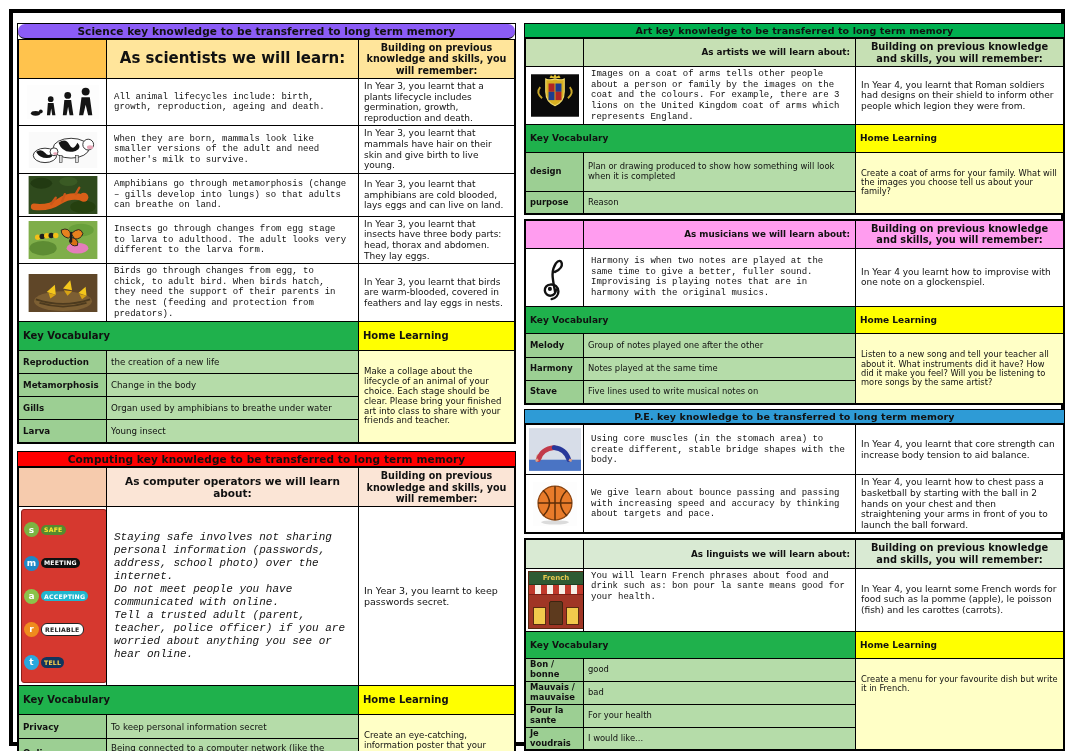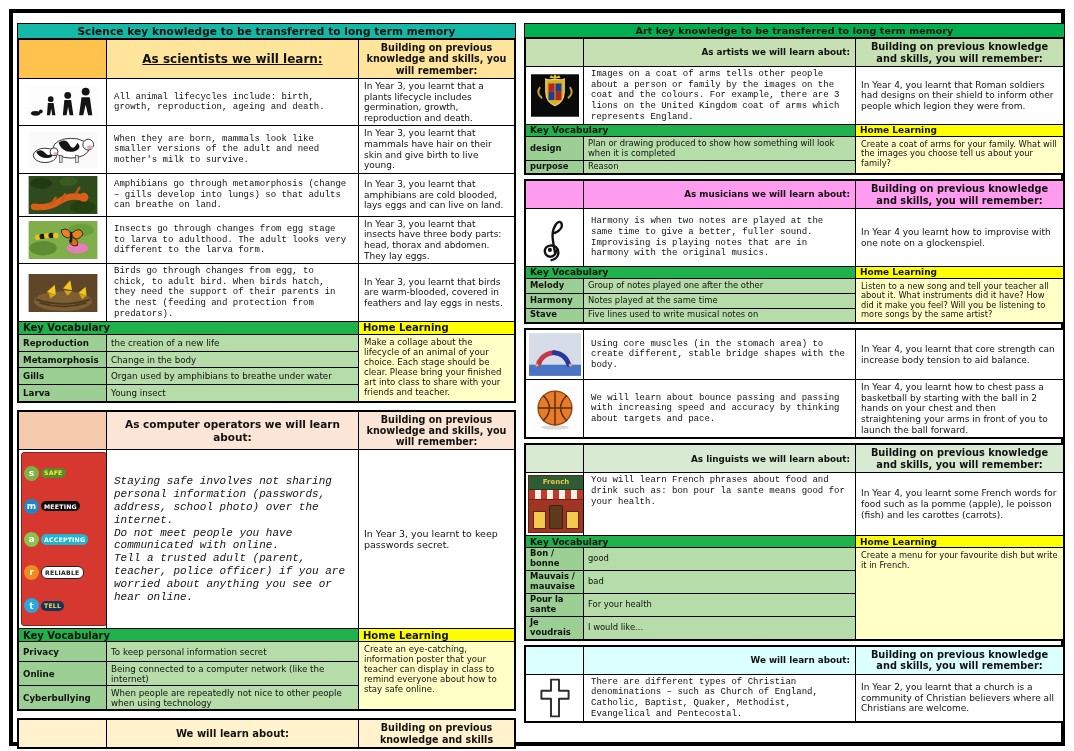--- a/index.html
+++ b/index.html
@@ -11,49 +11,49 @@
   .card{border:1.5px solid #000;background:#fff;}
   .colL .card{margin-bottom:7px;}
   .colR .card{margin-bottom:4px;}
   .band{text-align:center;font-weight:bold;font-size:10.5px;padding:1px 0;border-bottom:1.2px solid #000;letter-spacing:.1px;}
   table{width:100%;border-collapse:collapse;table-layout:fixed;}
   td{border:1px solid #000;padding:2px 5px;vertical-align:middle;font-size:9px;line-height:1.18;background:#fff;word-wrap:break-word;}
   
   .colL col.c1{width:88px;} .colL col.c2{width:252px;} .colL col.c3{width:auto;}
   .colR col.c1{width:58px;}  .colR col.c2{width:272px;}  .colR col.c3{width:auto;}
   
-  .band-science{background:#14b8a6;} .band-computing{background:#FF0000;}
+  .band-science{background:#8b5cf6;border-radius:7px;} .band-computing{background:#FF0000;}
   .band-pshe{background:#FFFF99;}    .band-art{background:#00B050;}
   .band-music{background:#FF00FF;}   .band-pe{background:#2E9BD6;}
   .band-french{background:#92D050;}  .band-re{background:#00FFFF;}
   
   .hdr-science td{background:#FFE59B;} .hdr-science td:first-child{background:#FFC34D;}
   .hdr-computing td{background:#FBE5D6;} .hdr-computing td:first-child{background:#F6CBAD;}
   .hdr-pshe td{background:#FFF2CC;}
   .hdr-art td{background:#C6E0B4;}
   .hdr-music td{background:#FF9CEF;}
   .hdr-pe td{background:#BDD7EE;}
   .hdr-french td{background:#D9EAD3;}
   .hdr-re td{background:#DCFFFF;}
   .learn-head{font-weight:bold;text-align:center;font-size:10px;}
-  .learn-head.big{font-size:12px;text-decoration:underline;}
+  .learn-head.big{font-size:15px;}
   .colR .learn-head{font-size:8.8px;text-align:right;}
   .rem-head{font-weight:bold;text-align:center;font-size:9.6px;}
   .colR .rem-head{font-size:9.8px;}
   
   .imgcell{text-align:center;padding:2px;}
   .learn{padding:2px 7px;font-family:Liberation Mono, monospace;}
   .rem{padding:2px 5px;}
   .pre{white-space:pre-line;}
   
   .kv-head{background:#1FB14C;font-weight:bold;font-size:10px;padding:0 4px;margin-left:15px;}
-  .hl-head{background:#FFFF00;font-weight:bold;font-size:10px;padding:0 4px;}
+  .hl-head{background:#FFFF00;font-weight:bold;font-size:10px;padding:8px 4px;}
   .term{background:#9CCF93;font-weight:bold;font-size:8.7px;padding:1px 4px;}
   .def{background:#B5DCA9;font-size:8.7px;padding:1px 4px;}
-  .hl-body{background:#FFFFC6;font-size:8.6px;vertical-align:top;padding:3px 5px;line-height:1.15;}
+  .hl-body{background:#FFFFC6;font-size:8.6px;vertical-align:top;padding:16px 5px;line-height:1.15;}
   .colR .term,.colR .def{font-size:8.4px;}
   .colR .hl-body{font-size:8.3px;line-height:1.12;}
   
   .poster{width:80px;height:166px;background:#d6382f;border:1px solid #8c1f19;border-radius:3px;display:flex;flex-direction:column;justify-content:space-around;padding:3px 2px;margin:0 auto;}
   .prow{display:flex;align-items:center;gap:2px;}
   .pc{width:15px;height:15px;border-radius:50%;color:#fff;font-weight:bold;font-size:9px;display:flex;align-items:center;justify-content:center;flex:0 0 auto;}
   .pw{font-size:6.2px;font-weight:bold;border-radius:6px;padding:1.5px 3px;letter-spacing:.2px;white-space:nowrap;}
   .pc-s{background:#7cb342;} .pw-s{background:#558b2f;color:#ffe92e;}
   .pc-m{background:#1e88c7;} .pw-m{background:#101010;color:#fff;}
   .pc-a{background:#8bc34a;} .pw-a{background:#21b6cf;color:#fff;}
@@ -203,20 +203,21 @@
         </tr>
         <tr style="height:13px">
           <td class="term">Larva</td>
           <td class="def">Young insect</td>
         </tr>
       </tbody>
             </table>
     </div>
 
     <div class="card">
+      <div class="band band-computing">Computing key knowledge to be transferred to long term memory</div>
       <table>
         <colgroup>
                 <col class="c1">
                 <col class="c2">
                 <col class="c3">
               </colgroup>
         <tbody>
                 <tr class="hdr-computing" style="height:26px">
           <td></td>
           <td class="learn-head" style="font-size:10.5px">As computer operators we will learn about:</td>
@@ -383,20 +384,21 @@
         </tr>
         <tr style="height:12px">
           <td class="term">Stave</td>
           <td class="def">Five lines used to write musical notes on</td>
         </tr>
       </tbody>
             </table>
     </div>
 
     <div class="card">
+      <div class="band band-pe" style="font-size:9.5px">P.E. key knowledge to be transferred to long term memory</div>
       <table>
         <colgroup>
                 <col class="c1">
                 <col class="c2">
                 <col class="c3">
               </colgroup>
         <tbody>
         <tr style="height:50px">
           <td class="imgcell">
             <svg viewBox="0 0 56 46" width="52" height="43">
@@ -413,21 +415,21 @@
         </tr>
         <tr style="height:54px">
           <td class="imgcell">
             <svg viewBox="0 0 48 48" width="44" height="44">
                       <rect width="48" height="48" fill="#fdfdfd"></rect>
                       <ellipse cx="24" cy="44" rx="15" ry="2.4" fill="#00000022"></ellipse>
                       <circle cx="24" cy="23" r="18.5" fill="#e87b2a" stroke="#8a4410" stroke-width="1.4"></circle>
                       <path d="M24 4.5v37M5.5 23h37M11 9Q25 23 11 37M37 9Q23 23 37 37" fill="none" stroke="#5c2d08" stroke-width="1.6"></path>
                     </svg>
           </td>
-          <td class="learn">We will learn about bounce passing and passing with increasing speed and accuracy by thinking about targets and pace.</td>
+          <td class="learn">We give learn about bounce passing and passing with increasing speed and accuracy by thinking about targets and pace.</td>
           <td class="rem">In Year 4, you learnt how to chest pass a basketball by starting with the ball in 2 hands on your chest and then straightening your arms in front of you to launch the ball forward.</td>
         </tr>
       </tbody>
             </table>
     </div>
 
     <div class="card">
       <table>
         <colgroup>
                 <col class="c1">

